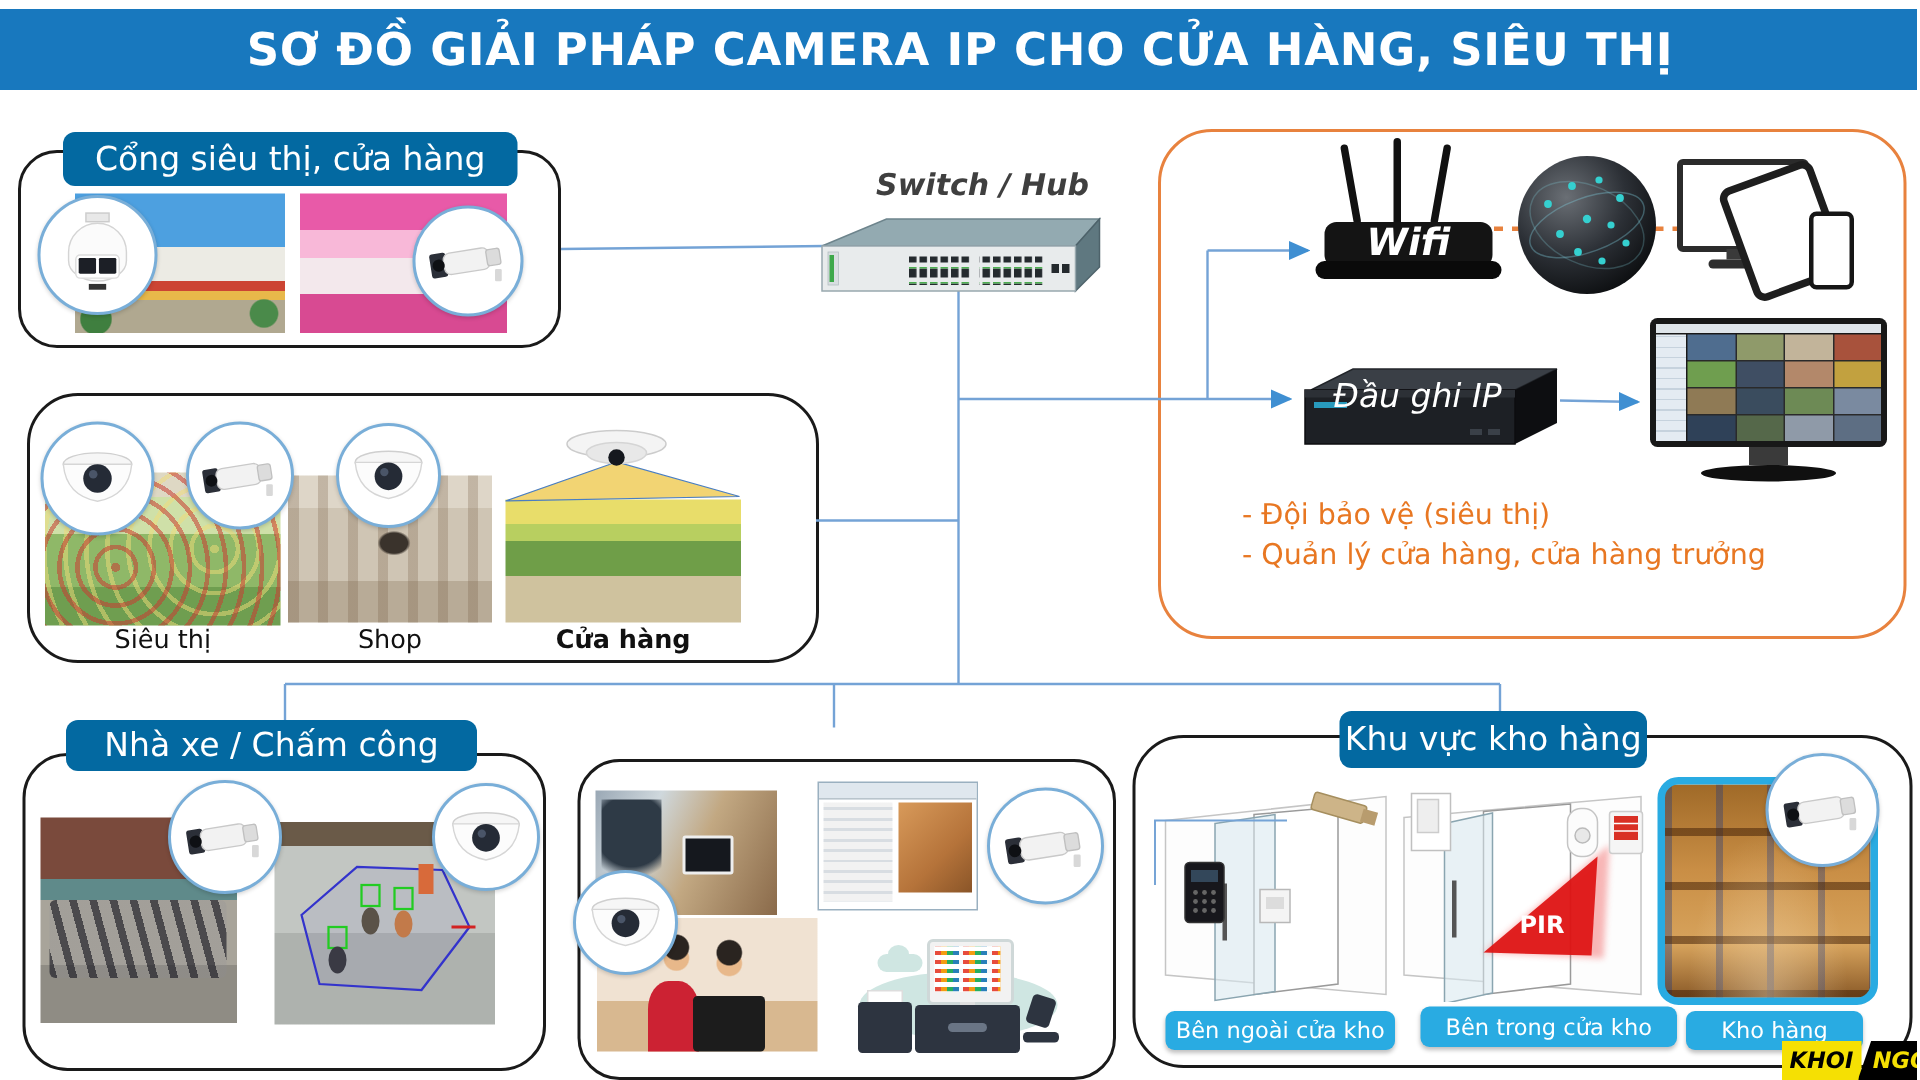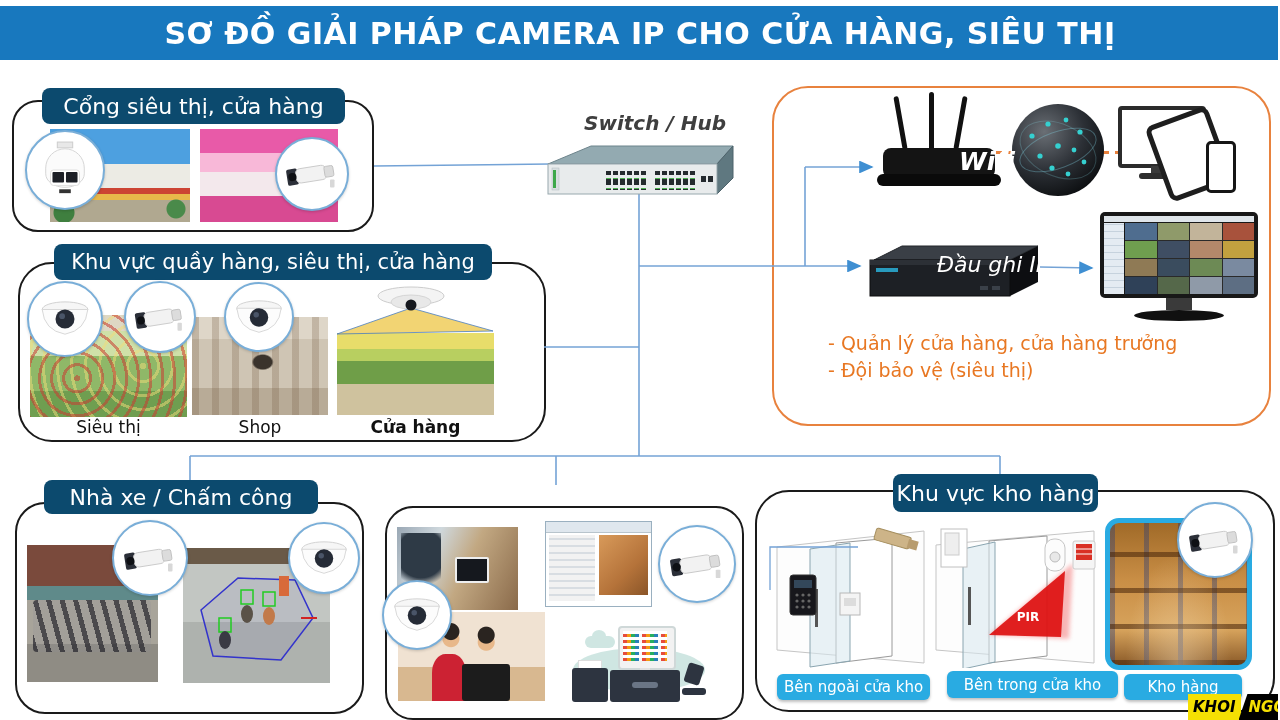--- a/index.html
+++ b/index.html
@@ -4,30 +4,30 @@
 <style>
   html,body{margin:0;padding:0;background:#fff;}
   .canvas{position:relative;width:1278px;height:720px;background:#fff;overflow:hidden;
           font-family:"DejaVu Sans","Liberation Sans",sans-serif;}
   .abs{position:absolute;}
   .titlebar{left:0;top:6px;width:1280px;height:54px;background:#1878BE;color:#fff;
             display:flex;align-items:center;justify-content:center;font-weight:bold;
             font-size:30px;letter-spacing:.5px;white-space:nowrap;z-index:2;}
   .zone{border:2px solid #1a1a1a;background:#fff;z-index:1;}
   .panel{border:2px solid #E8823E;background:#fff;border-radius:36px;z-index:1;}
-  .pill{background:#0c4a6e;color:#fff;display:flex;align-items:center;justify-content:center;
+  .pill{background:#0369a1;color:#fff;display:flex;align-items:center;justify-content:center;
         border-radius:8px;white-space:nowrap;z-index:5;}
   .subpill{background:#29ABE2;color:#fff;display:flex;align-items:center;justify-content:center;
         border-radius:6px;white-space:nowrap;z-index:5;font-size:15px;box-shadow:0 2px 3px rgba(0,0,0,.25);}
   .caption{color:#111;font-size:17px;display:flex;align-items:flex-end;justify-content:center;z-index:4;}
   .photo{z-index:2;}
   .cam{background:#fff;border:2px solid #79aed8;border-radius:50%;display:flex;align-items:center;
        justify-content:center;z-index:5;box-shadow:0 1px 3px rgba(0,0,0,.18);}
   .conn{position:absolute;left:0;top:0;z-index:3;pointer-events:none;}
-  .devlabel{color:#fff;font-style:italic;display:flex;align-items:center;justify-content:center;z-index:6;padding-left:48px;}
+  .devlabel{color:#fff;font-style:italic;display:flex;align-items:center;justify-content:center;z-index:6;}
   .notetxt{color:#E87722;font-size:19px;line-height:27px;z-index:4;}
   .notetxt .u{text-decoration:underline;text-underline-offset:3px;}
   
   .ph-supermarket{background:
      radial-gradient(circle at 10% 90%,#3f7f3f 0 10px,transparent 11px),
      radial-gradient(circle at 90% 86%,#4a8a4a 0 9px,transparent 10px),
      linear-gradient(180deg,#4da0e0 0 38%,#ecebe4 38% 63%,#cc4433 63% 70%,#e8b84a 70% 76%,#b0a890 76%);}
   .ph-concung{background:linear-gradient(180deg,#e85aa8 0 26%,#f8b8d8 26% 46%,#f3e8ec 46% 72%,#d84a92 72%);}
   .ph-crowd{background:
      repeating-radial-gradient(circle at 30% 62%,rgba(200,60,50,.55) 0 3px,transparent 3px 12px),
@@ -90,21 +90,21 @@
   .pos-oval{background:#cfe6e2;border-radius:50%;z-index:2;}
   .pos-cloud{background:#cfe6e2;border-radius:8px;z-index:2;}
   .pos-mon{background:#f2f2f2;border:2px solid #cfd8d8;border-radius:4px;z-index:3;}
   .pos-screen{background-image:
       repeating-linear-gradient(0deg,transparent 0 3px,#fff 3px 6px),
       repeating-linear-gradient(90deg,#e74c3c 0 4px,#f39c12 4px 8px,#27ae60 8px 12px,#2980b9 12px 16px,#f7f7f7 16px 19px);
       background-color:#fff;}
   .pos-dark{background:#2d3440;border-radius:3px;z-index:3;}
   .pos-paper{background:#fff;border:1px solid #ddd;z-index:2;}
   .pos-handle{background:#6a7585;border-radius:3px;z-index:4;}
-  .pirlabel{color:#fff;font-weight:bold;font-size:12px;display:flex;align-items:flex-end;justify-content:center;z-index:5;}
+  .pirlabel{color:#fff;font-weight:bold;font-size:16px;display:flex;align-items:center;justify-content:center;z-index:5;}
   .logo{display:flex;z-index:7;font-weight:bold;font-style:italic;font-size:15px;}
   .logo .l{background:#F5E003;color:#000;display:flex;align-items:center;padding:0 5px;}
   .logo .r{background:#000;color:#F5E003;display:flex;align-items:center;padding:0 8px 0 10px;
            clip-path:polygon(16% 0,100% 0,100% 100%,0 100%);margin-left:-2px;}
 </style>
 </head>
 <body>
 
 <div class="canvas">
 
@@ -173,23 +173,20 @@
         <use href="#sym-ptz"></use>
       </svg>
   </div>
   <div class="abs cam" style="left:275px;top:137px;width:70px;height:70px;">
     <svg width="58" height="36">
         <use href="#sym-bullet"></use>
       </svg>
   </div>
 
   <div class="abs zone" style="left:18px;top:262px;width:524px;height:176px;border-radius:34px;"></div>
-  <div class="abs pill" style="left:54px;top:244px;width:438px;height:36px;font-size:21px;">
-    <span>Khu vực quầy hàng, siêu thị, cửa hàng</span>
-  </div>
   <div class="abs photo ph-crowd" style="left:30px;top:315px;width:157px;height:102px;"></div>
   <div class="abs photo ph-shop" style="left:192px;top:317px;width:136px;height:98px;"></div>
   <div class="abs photo ph-aisle" style="left:337px;top:333px;width:157px;height:82px;"></div>
   <div class="abs caption" style="left:30px;top:419px;width:157px;height:18px;">
     <span>Siêu thị</span>
   </div>
   <div class="abs caption" style="left:192px;top:419px;width:136px;height:18px;">
     <span>Shop</span>
   </div>
   <div class="abs caption" style="left:337px;top:419px;width:157px;height:18px;font-weight:bold;">
@@ -311,22 +308,22 @@
           <div></div>
           <div></div>
           <div></div>
       </div>
     </div>
   </div>
   <div class="abs mon-neck" style="left:1166px;top:298px;width:26px;height:12px;"></div>
   <div class="abs" style="left:1134px;top:310px;width:90px;height:11px;background:#101010;border-radius:50%;z-index:4;"></div>
 
   <div class="abs notetxt" style="left:828px;top:330px;width:380px;">
+    <div>- Đội bảo vệ (siêu thị)</div>
     <div>- Quản lý cửa hàng, cửa hàng trưởng</div>
-    <div>- Đội bảo vệ (siêu thị)</div>
   </div>
 
   <div class="abs zone" style="left:15px;top:502px;width:345px;height:208px;border-radius:30px;"></div>
   <div class="abs pill" style="left:44px;top:480px;width:274px;height:34px;font-size:22px;">
     <span>Nhà xe / Chấm công</span>
   </div>
   <div class="abs photo ph-bikes" style="left:27px;top:545px;width:131px;height:137px;">
     <div class="abs bikeband" style="left:6px;top:55px;width:118px;height:52px;"></div>
   </div>
   <div class="abs photo ph-time" style="left:183px;top:548px;width:147px;height:135px;">

